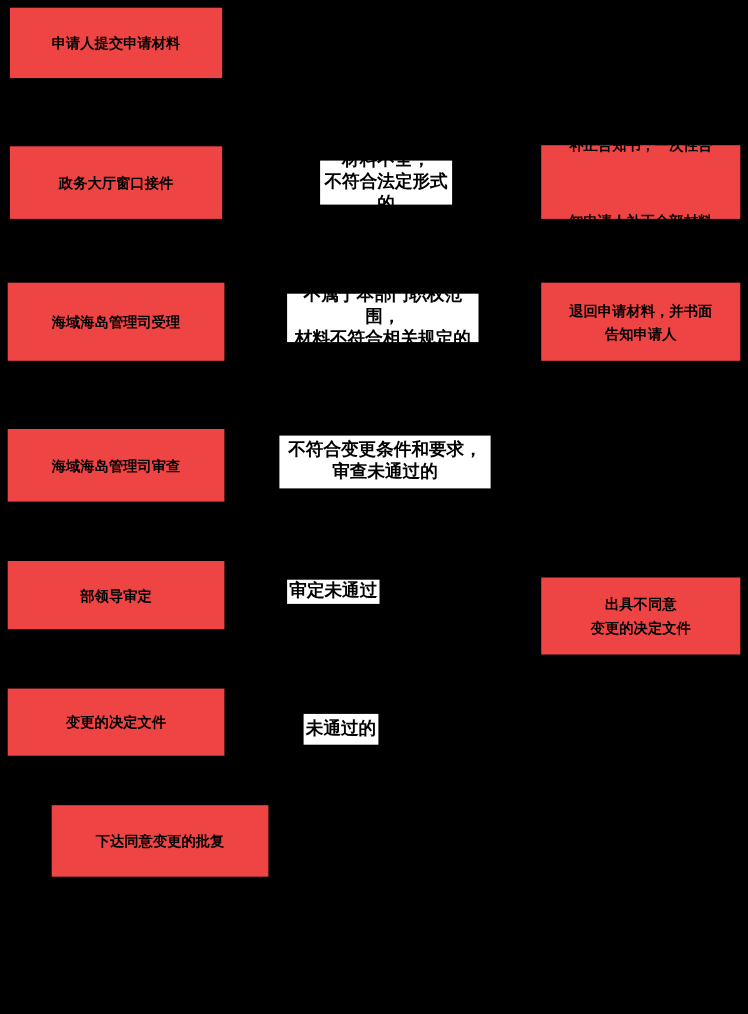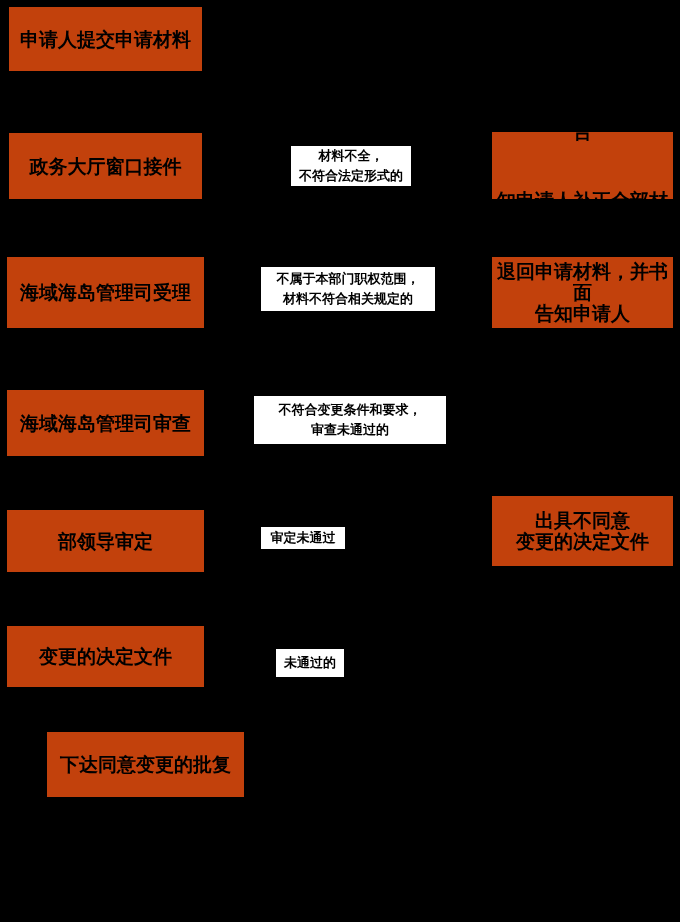--- a/index.html
+++ b/index.html
@@ -7,62 +7,62 @@
   .canvas {
     position: relative;
     width: 680px;
     height: 922px;
     background: #000000;
     font-family: "Liberation Sans", sans-serif;
     overflow: hidden;
   }
   .node {
     position: absolute;
-    background: #c2410c;
+    background: #ef4444;
     color: #000000;
     display: flex;
     flex-direction: column;
     align-items: center;
     justify-content: center;
     text-align: center;
     font-weight: bold;
-    font-size: 19px;
+    font-size: 13px;
     line-height: 21px;
   }
   .mid-label {
     position: absolute;
     background: #ffffff;
     color: #000000;
     display: flex;
     flex-direction: column;
     align-items: center;
     justify-content: center;
     text-align: center;
     font-weight: bold;
-    font-size: 13px;
+    font-size: 16px;
     line-height: 20px;
   }
   
   .l1 { left: 9px;  top: 7px;   width: 193px; height: 64px; }
   .l2 { left: 9px;  top: 133px; width: 193px; height: 66px; }
   .l3 { left: 7px;  top: 257px; width: 197px; height: 71px; }
   .l4 { left: 7px;  top: 390px; width: 197px; height: 66px; }
   .l5 { left: 7px;  top: 510px; width: 197px; height: 62px; }
   .l6 { left: 7px;  top: 626px; width: 197px; height: 61px; }
   .l7 { left: 7px;  top: 732px; width: 197px; height: 65px; margin-left: 40px; }
   
   .m1 { left: 291px; top: 146px; width: 120px; height: 40px; }
   .m2 { left: 261px; top: 267px; width: 174px; height: 44px; }
   .m3 { left: 254px; top: 396px; width: 192px; height: 48px; }
   .m4 { left: 261px; top: 527px; width: 84px;  height: 22px; }
   .m5 { left: 276px; top: 649px; width: 68px;  height: 28px; }
   
   .r1 { left: 492px; top: 132px; width: 181px; height: 67px; gap: 48px; }
   .r2 { left: 492px; top: 257px; width: 181px; height: 71px; }
-  .r3 { left: 492px; top: 496px; width: 181px; height: 70px; }
+  .r3 { left: 492px; top: 525px; width: 181px; height: 70px; }
 </style>
 </head>
 <body>
 
 <div class="canvas">
 
   <div class="node l1">
     <div>申请人提交申请材料</div>
   </div>
   <div class="node l2">

